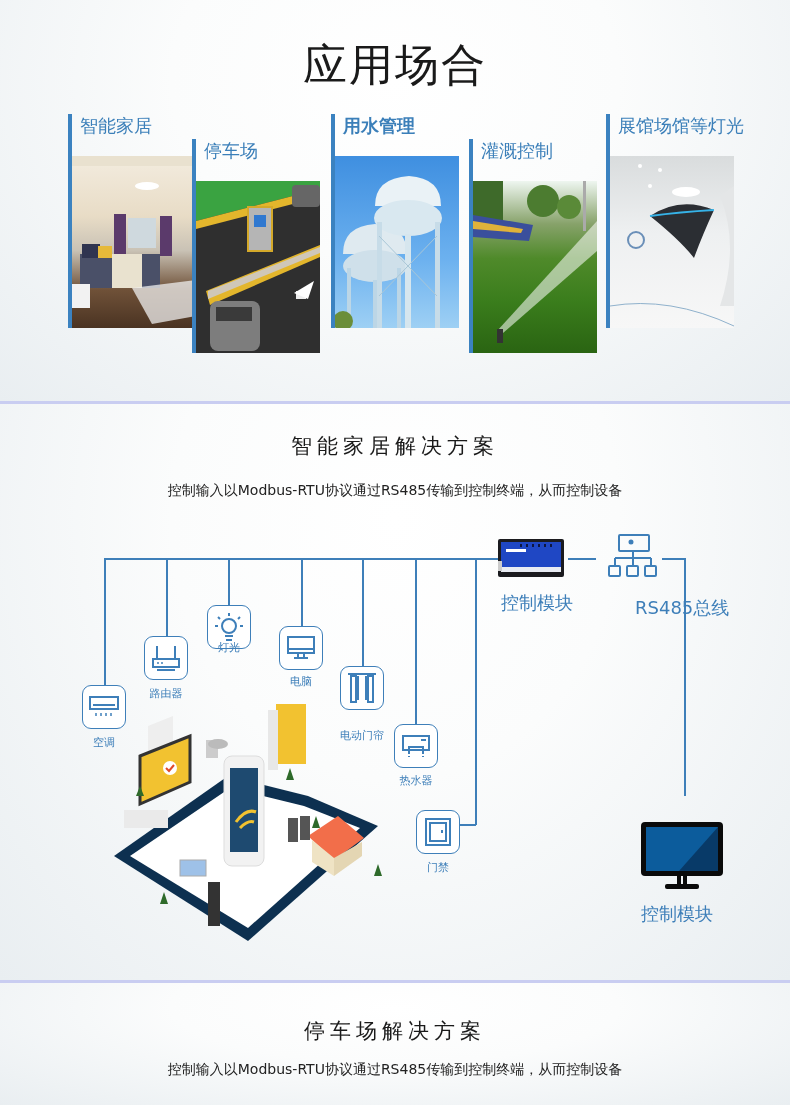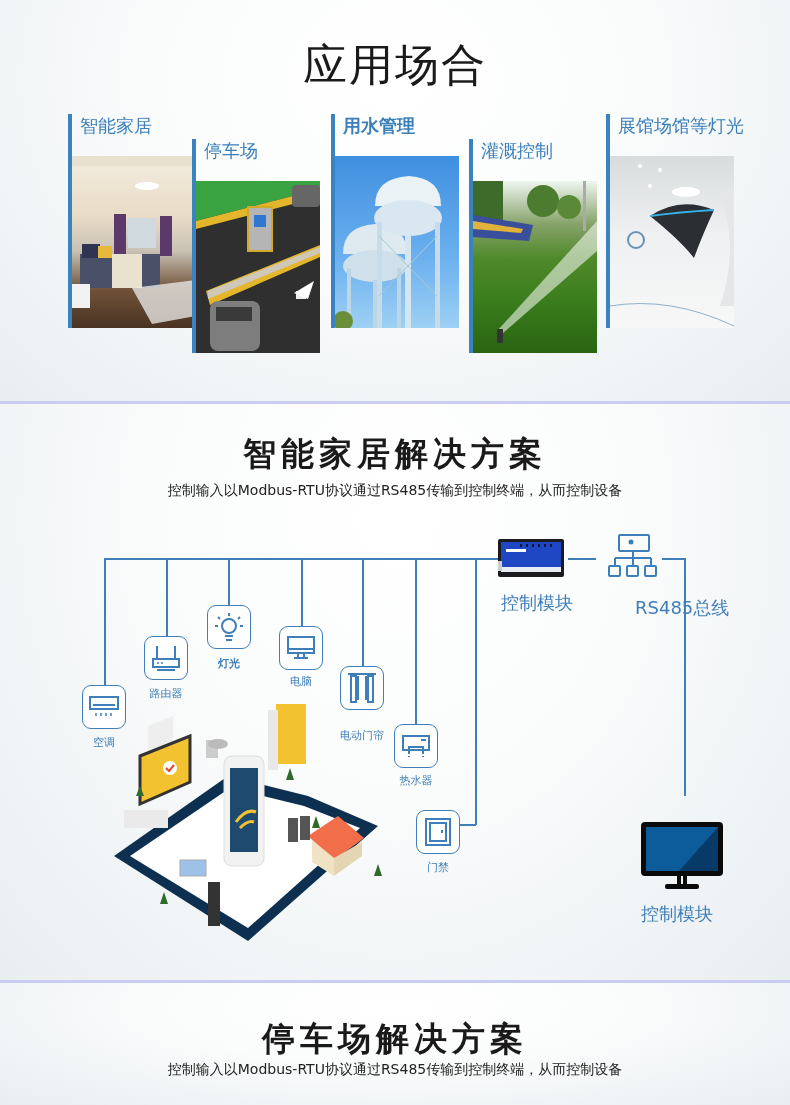--- a/index.html
+++ b/index.html
@@ -6,21 +6,21 @@
   html, body { width: 790px; height: 1105px; overflow: hidden; }
   body { font-family: "DejaVu Sans", "Liberation Sans", sans-serif; background: #eef1f3; position: relative; }
   .section { position: absolute; left: 0; width: 790px; }
   .bg-radial { background: radial-gradient(ellipse at 50% 20%, #ffffff 0%, #fbfcfc 40%, #e9eef1 100%); }
   .sec1 { top: 0; height: 401px; }
   .sec2 { top: 404px; height: 576px; }
   .sec3 { top: 983px; height: 122px; }
   .divider { position: absolute; left: 0; width: 790px; height: 3px; background: #c9cdf1; }
   .main-title { position: absolute; left: 0; width: 790px; text-align: center; color: #1a1a1a; }
   .t1 { top: 36px; font-size: 44px; letter-spacing: 2px; }
-  .t2 { font-size: 33px; font-weight: bold; letter-spacing: 5px; }
+  .t2 { font-size: 21px; font-weight: normal; letter-spacing: 5px; }
   .subtitle { position: absolute; left: 0; width: 790px; text-align: center; font-size: 14px; color: #222; }
 
   
   .card { position: absolute; }
   .card .bar { position: absolute; left: 0; top: 0; width: 4px; background: #3b82c0; }
   .card .label { position: absolute; left: 12px; top: 0; font-size: 18px; color: #3b7fb9; white-space: nowrap; }
   .card .photo { position: absolute; left: 4px; overflow: hidden; }
 
   
   .ph-home { background: linear-gradient(180deg, #f3ecdf 0%, #e8dcc6 35%, #c9c2b5 55%, #6f5138 78%, #4a3322 100%); }
@@ -226,21 +226,21 @@
         <circle cx="15" cy="14" r="7"></circle>
         <line x1="11" y1="24" x2="19" y2="24"></line>
         <line x1="12" y1="28" x2="18" y2="28"></line>
         <line x1="15" y1="1" x2="15" y2="4"></line>
         <line x1="4" y1="5" x2="6" y2="7"></line>
         <line x1="26" y1="5" x2="24" y2="7"></line>
         <line x1="1" y1="14" x2="4" y2="14"></line>
         <line x1="26" y1="14" x2="29" y2="14"></line>
       </svg>
   </div>
-  <div class="dev-label" style="left:199px; top:252px;font-weight:bold;">灯光</div>
+  <div class="dev-label" style="left:199px; top:236px;">灯光</div>
 
   <div class="dev" style="left:279px; top:222px;">
     <svg width="30" height="26" viewBox="0 0 30 26" fill="none" stroke="#3e7fb9" stroke-width="2">
         <rect x="2" y="2" width="26" height="16"></rect>
         <line x1="2" y1="14" x2="28" y2="14"></line>
         <line x1="12" y1="18" x2="12" y2="22"></line>
         <line x1="18" y1="18" x2="18" y2="22"></line>
         <line x1="8" y1="23" x2="22" y2="23"></line>
       </svg>
   </div>

